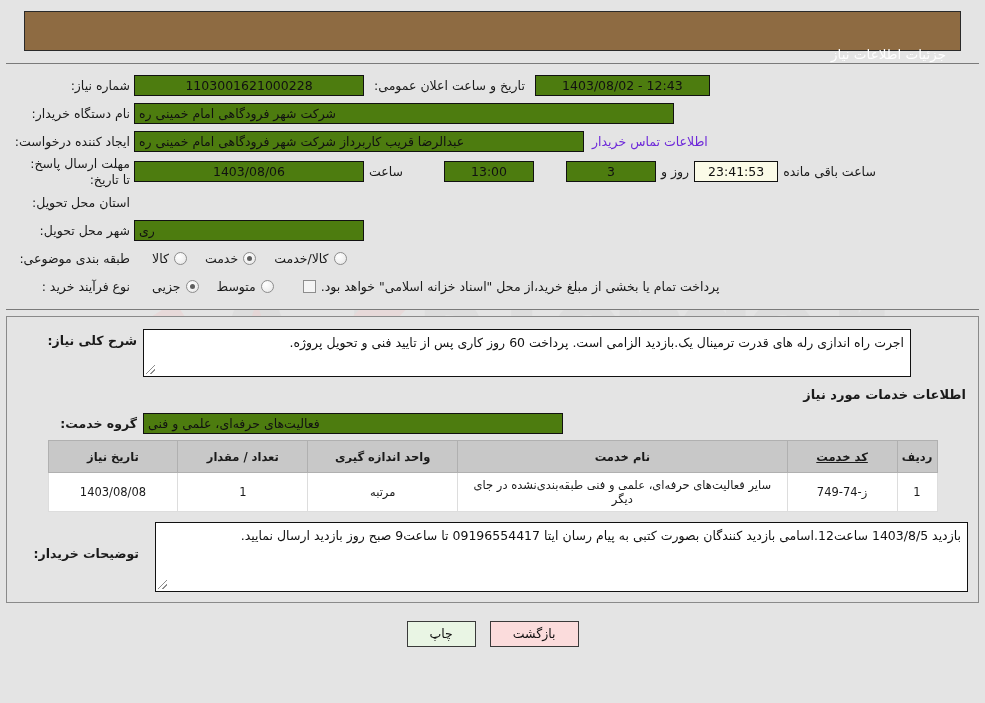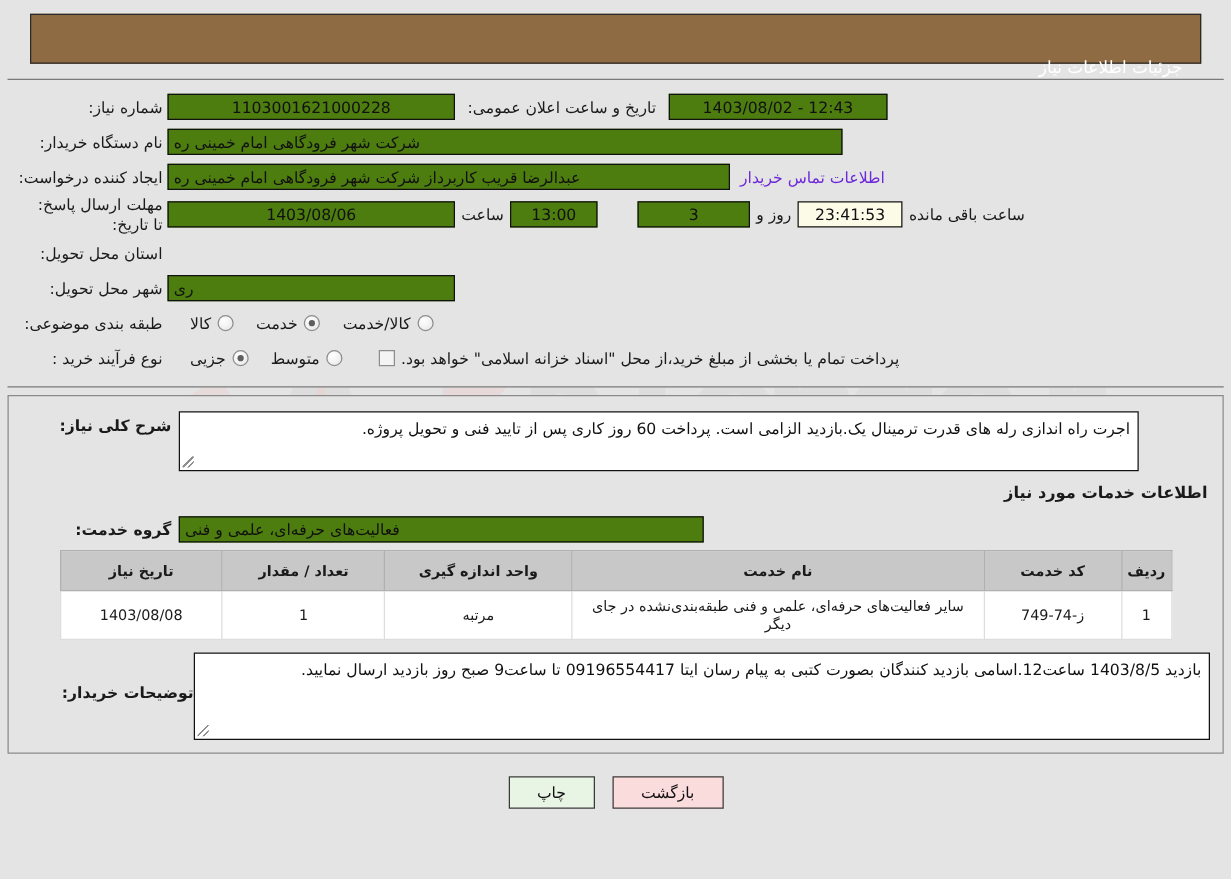--- a/index.html
+++ b/index.html
@@ -88,21 +88,21 @@
     white-space: nowrap;
     font-family: "DejaVu Sans", "Liberation Sans", sans-serif;
   }
   .fld.rtl-right { text-align: left; }
   .fld.num { direction: ltr; }
   .fld.countdown { background: #fbfbe8; width: 84px; }
 
   .w-need     { width: 230px; }
   .w-buyer    { width: 540px; }
   .w-creator  { width: 450px; }
-  .w-hour     { width: 70px; }
+  .w-hour     { width: 90px; margin-left: 36px; }
   .w-days     { width: 90px; }
   .w-prov     { width: 230px; }
   .w-city     { width: 230px; }
   .w-ann      { width: 175px; }
   .w-group    { width: 420px; }
 
   .small-txt { font-size: 12.5px; color: #1a1a1a; padding: 0 5px; white-space: nowrap; }
 
   .link {
     color: #6d28d9;
@@ -196,21 +196,21 @@
   table.grid td {
     border: 1px solid #ddd;
     font-size: 11.5px;
     color: #1a1a1a;
     padding: 5px 6px;
     text-align: center;
     vertical-align: middle;
     background: #ffffff;
   }
   .col-radif { width: 40px; }
-  .col-code  { width: 110px; }
+  .col-code  { width: 110px; text-decoration: underline; }
   .col-name  { width: 330px; }
   .col-unit  { width: 150px; }
   .col-qty   { width: 130px; }
   .col-date  { width: 130px; }
 
   
   .btn-bar {
     display: flex;
     justify-content: center;
     align-items: center;
@@ -399,21 +399,21 @@
           <td>مرتبه</td>
           <td>1</td>
           <td>1403/08/08</td>
         </tr>
       </tbody>
     </table>
 
     <div class="row" style="align-items:flex-start;margin-top:10px;">
       <div class="flexfill"></div>
       <div class="ta ta-notes">بازدید 1403/8/5 ساعت12.اسامی بازدید کنندگان بصورت کتبی به پیام رسان ایتا 09196554417 تا ساعت9 صبح روز بازدید ارسال نمایید.</div>
-      <div class="lbl bold" style="width:108px;padding-right:0;padding-top:24px;">توضیحات خریدار:</div>
+      <div class="lbl bold" style="width:108px;padding-right:16px;padding-top:24px;">توضیحات خریدار:</div>
     </div>
 
   </div>
 
   <div class="btn-bar">
     <div class="btn btn-back">بازگشت</div>
     <div class="btn btn-print">چاپ</div>
   </div>
 
 </div>

